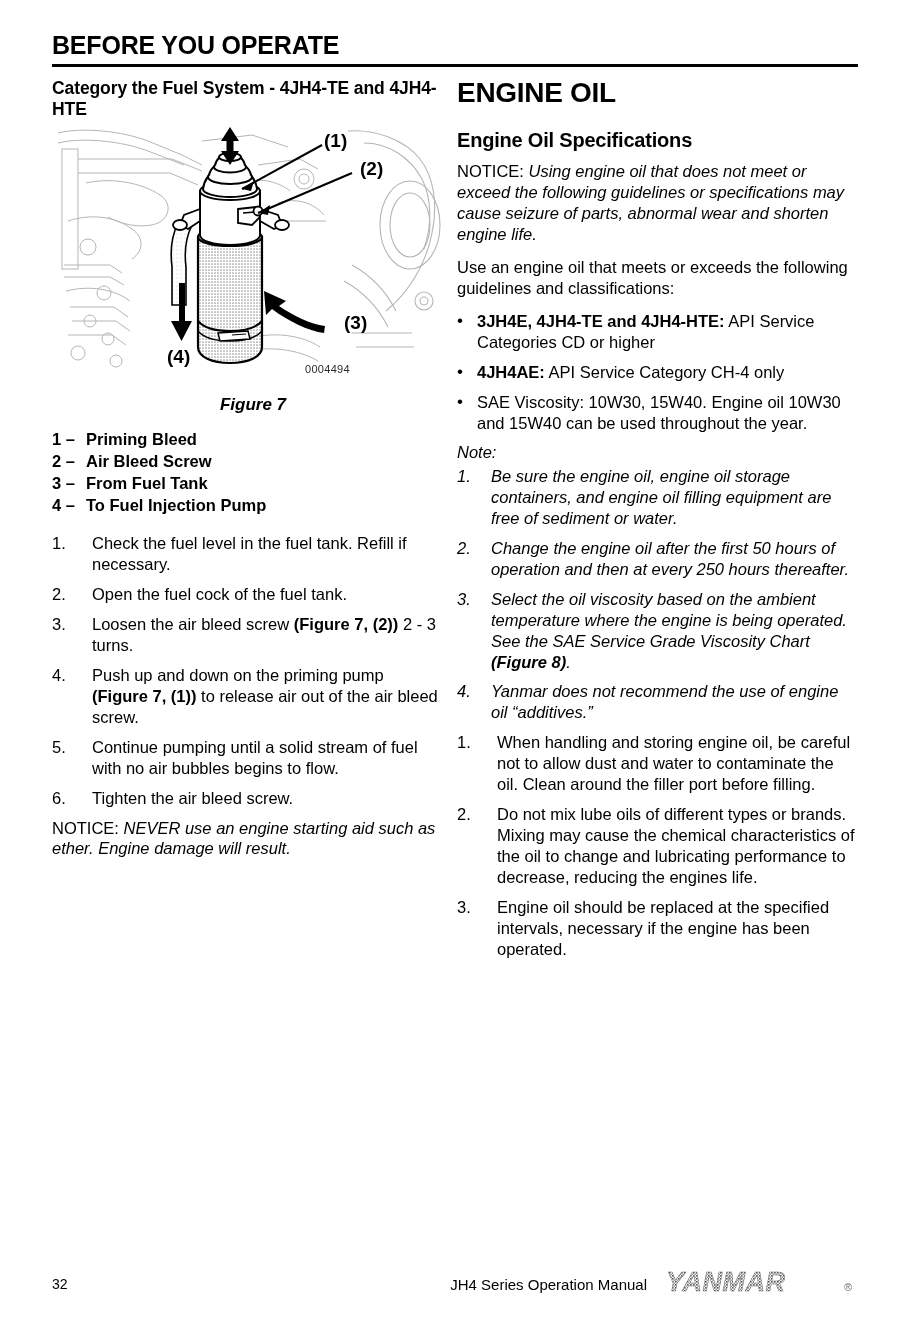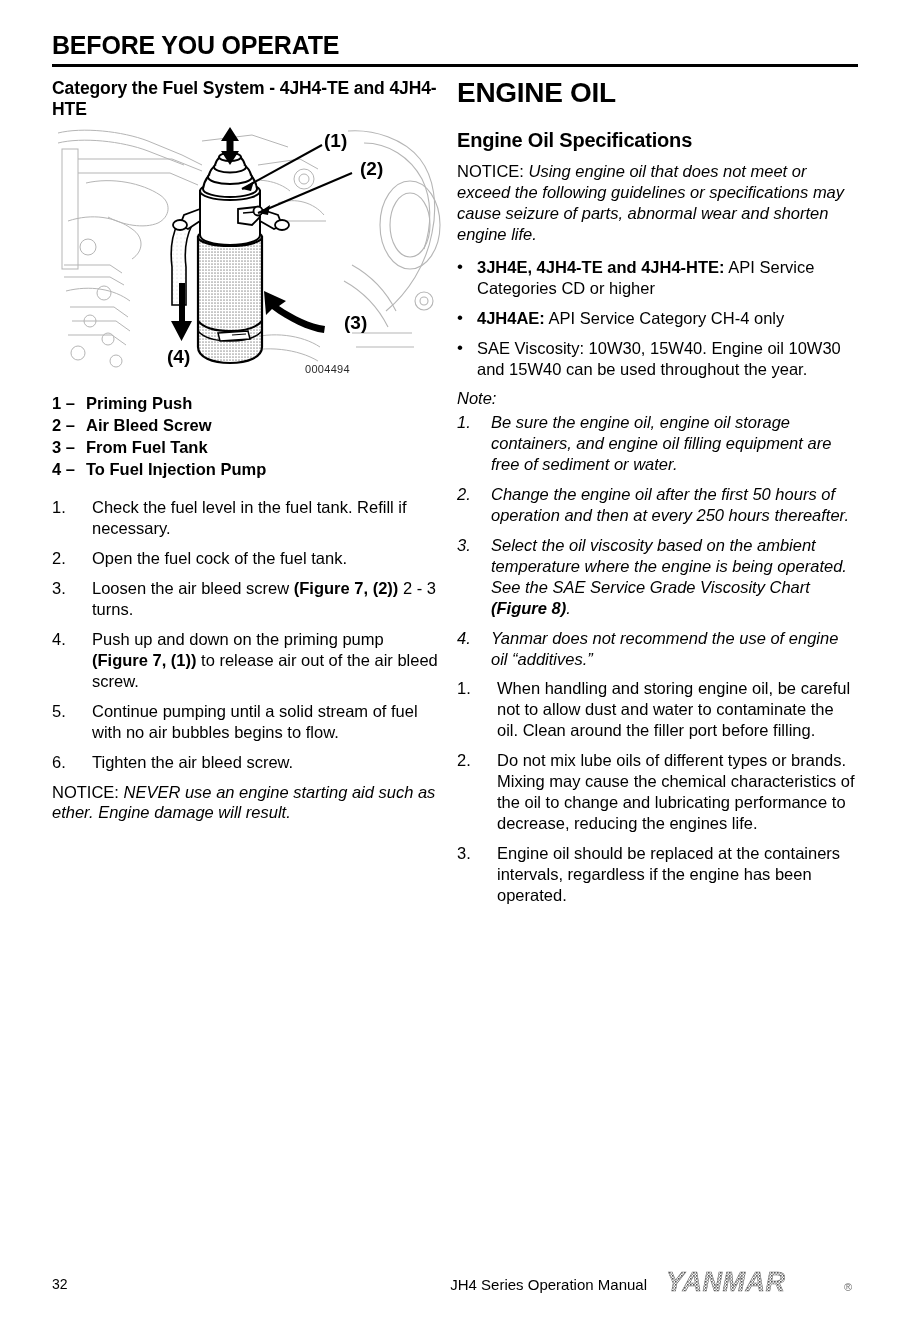--- a/index.html
+++ b/index.html
@@ -370,25 +370,26 @@
       </svg>
 
       <span class="callout" style="left:272px; top:6px;">(1)</span>
       <span class="callout" style="left:308px; top:34px;">(2)</span>
       <span class="callout" style="left:292px; top:188px;">(3)</span>
       <span class="callout" style="left:115px; top:222px;">(4)</span>
 
       <span class="img-id">0004494</span>
     </div>
 
+    <div class="figure-caption">Figure 7</div>
 
     <div class="legend">
       <div class="legend-row">
         <span class="legend-num">1 –</span>
-        <span class="legend-label">Priming Push</span>
+        <span class="legend-label">Priming Bleed</span>
       </div>
       <div class="legend-row">
         <span class="legend-num">2 –</span>
         <span class="legend-label">Air Bleed Screw</span>
       </div>
       <div class="legend-row">
         <span class="legend-num">3 –</span>
         <span class="legend-label">From Fuel Tank</span>
       </div>
       <div class="legend-row">
@@ -433,20 +434,21 @@
   <div class="col col-right">
 
     <h1 class="chapter-head">ENGINE OIL</h1>
 
     <h3 class="sub-head">Engine Oil Specifications</h3>
 
     <p class="notice">
       <span class="lead">NOTICE:</span><span> </span><span class="ital">Using engine oil that does not meet or exceed the following guidelines or specifications may cause seizure of parts, abnormal wear and shorten engine life.</span>
     </p>
 
+    <p class="body">Use an engine oil that meets or exceeds the following guidelines and classifications:</p>
 
     <ul class="bullets">
         <li>
           <span class="dot">•</span>
           <span class="txt"><span class="b">3JH4E, 4JH4-TE and 4JH4-HTE:</span><span> API Service Categories CD or higher</span></span>
         </li>
         <li>
           <span class="dot">•</span>
           <span class="txt"><span class="b">4JH4AE:</span><span> API Service Category CH-4 only</span></span>
         </li>
@@ -482,21 +484,21 @@
         <li>
           <span class="marker">1.</span>
           <span class="txt"><span>When handling and storing engine oil, be careful not to allow dust and water to contaminate the oil. Clean around the filler port before filling.</span></span>
         </li>
         <li>
           <span class="marker">2.</span>
           <span class="txt"><span>Do not mix lube oils of different types or brands. Mixing may cause the chemical characteristics of the oil to change and lubricating performance to decrease, reducing the engines life.</span></span>
         </li>
         <li>
           <span class="marker">3.</span>
-          <span class="txt"><span>Engine oil should be replaced at the containers intervals, regardless if the engine has been operated.</span></span>
+          <span class="txt"><span>Engine oil should be replaced at the specified intervals, necessary if the engine has been operated.</span></span>
         </li>
       </ol>
 
   </div>
 
   <div class="footer">
     <span class="pageno">32</span>
     <span class="manual-title">JH4 Series Operation Manual</span>
     <span class="brand">
       <svg width="192" height="32" viewBox="0 0 192 32">

